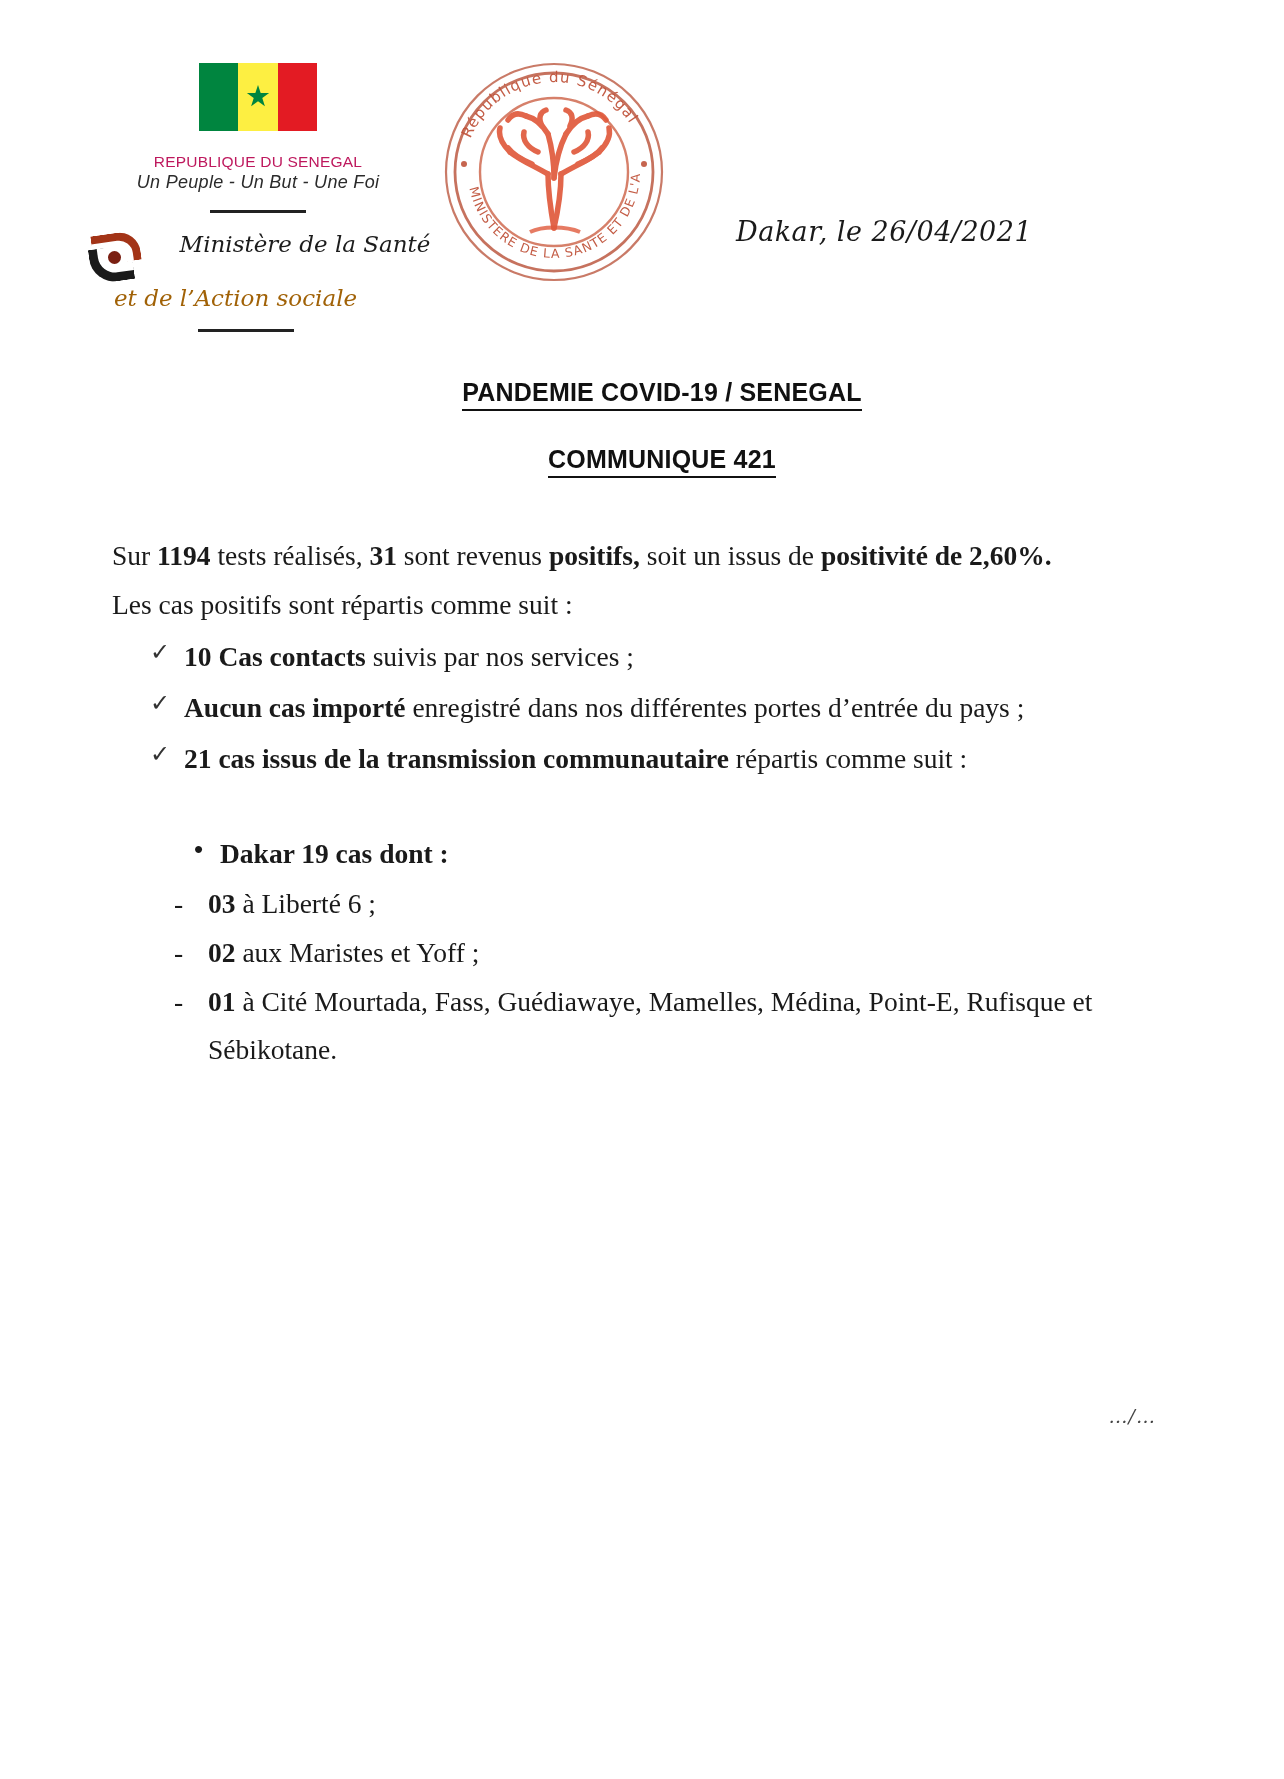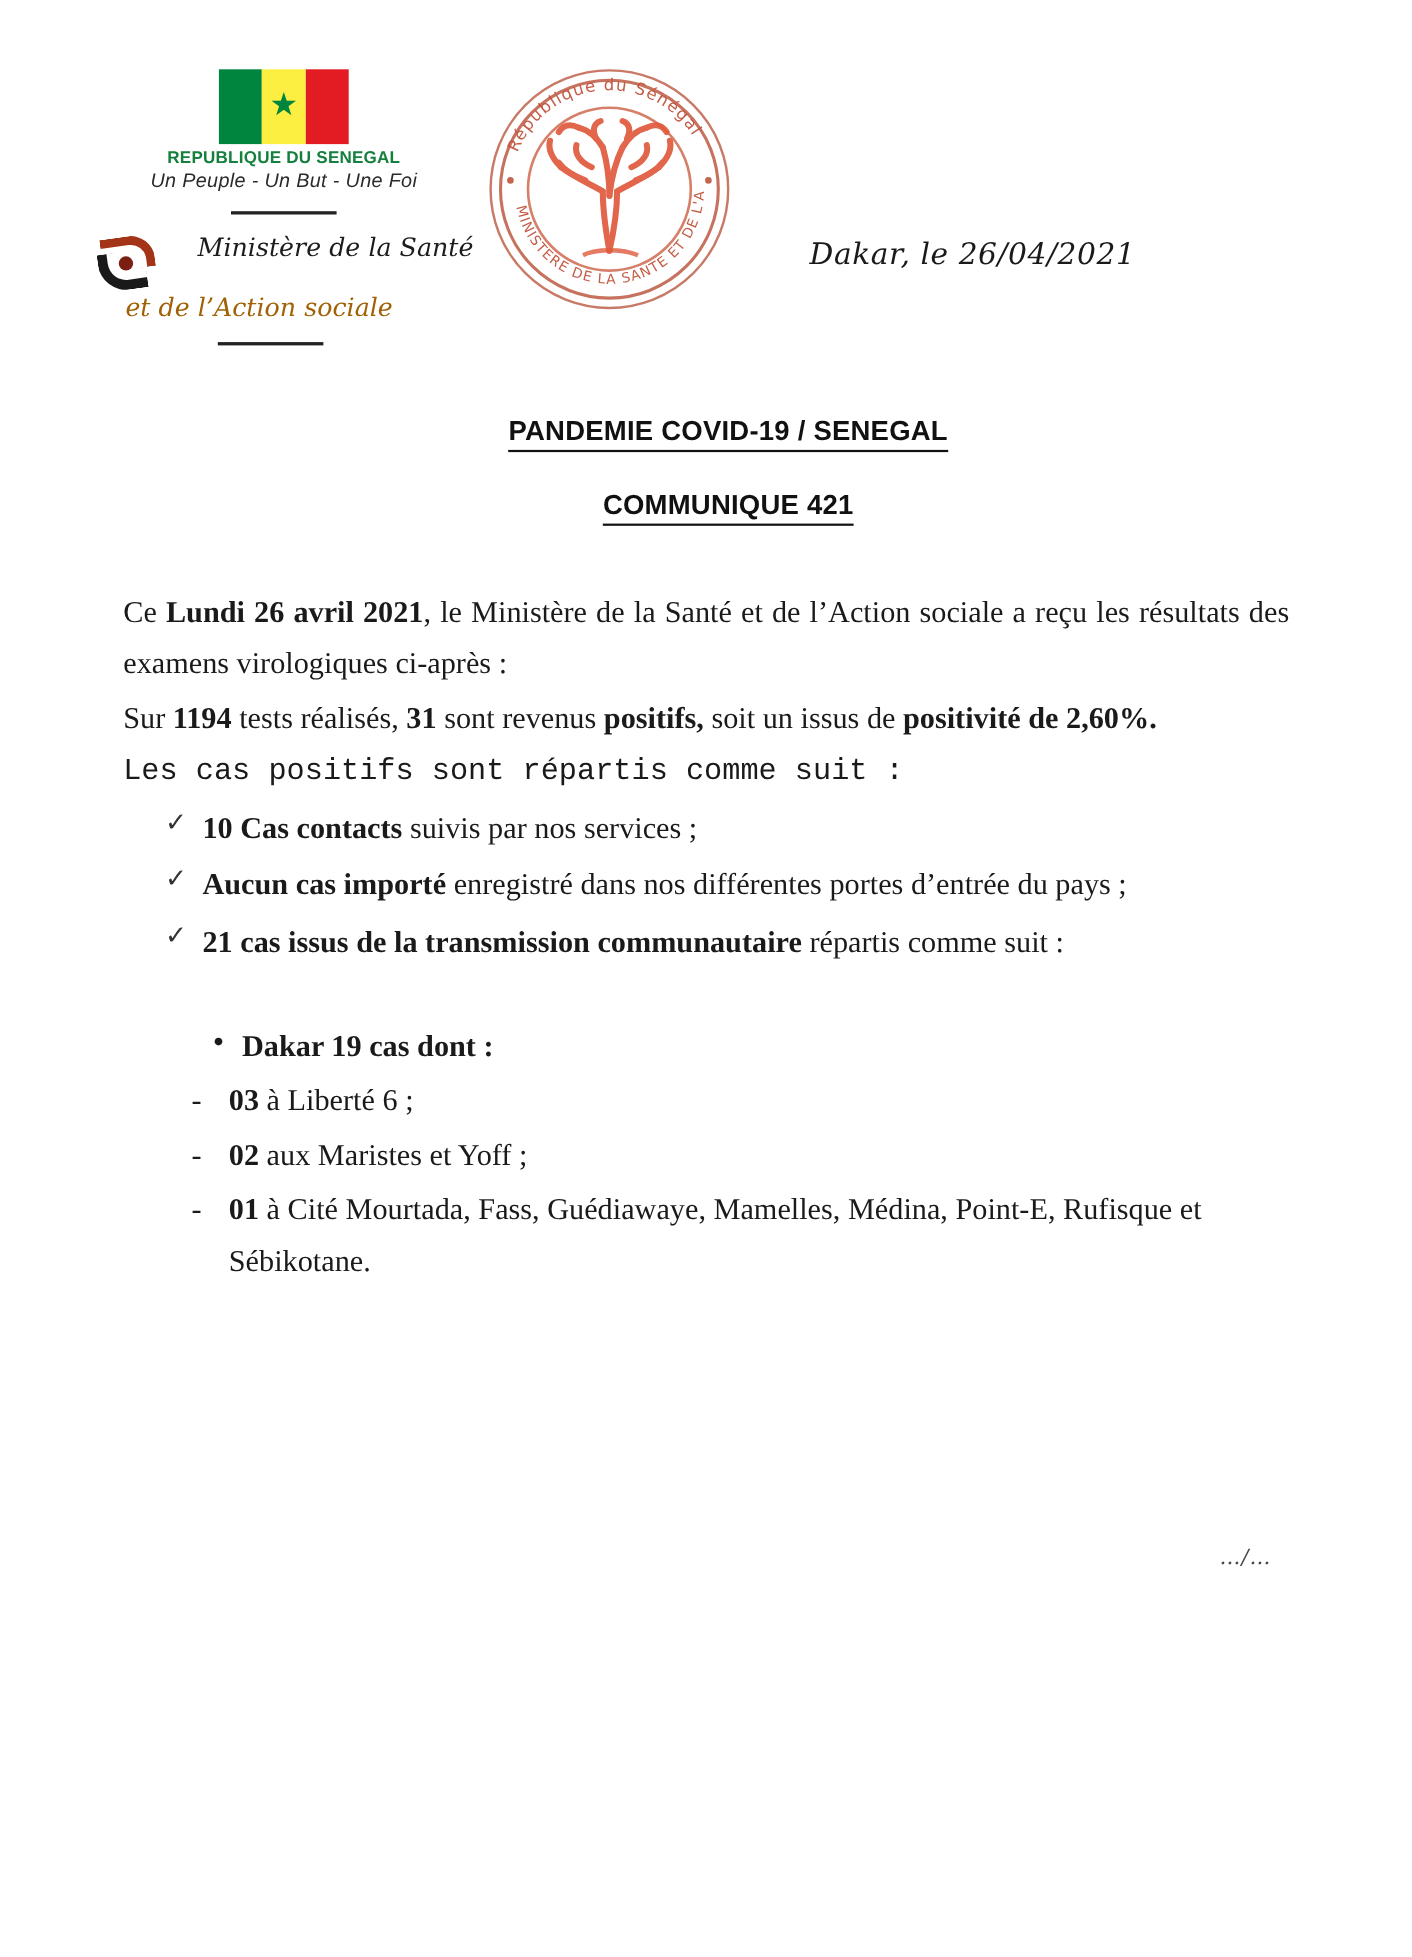--- a/index.html
+++ b/index.html
@@ -46,25 +46,25 @@
     position: absolute;
     left: 50%;
     top: 50%;
     transform: translate(-50%, -52%);
     color: #00853f;
     font-size: 29px;
     line-height: 1;
   }
   .rep-name {
     font-family: "Liberation Sans", sans-serif;
-    font-weight: bold;
+    font-weight: normal;
     font-size: 15.5px;
     letter-spacing: 0.2px;
-    color: #15803d;
-    margin-top: 3px;
+    color: #be185d;
+    margin-top: 21px;
   }
   .devise {
     font-family: Liberation Sans, sans-serif;
     font-style: italic;
     font-size: 18px;
     color: #2b2b2b;
     margin-top: 1px;
     letter-spacing: 0.3px;
   }
   .rule {
@@ -178,21 +178,21 @@
   .body-text {
     margin: 54px 112px 0 112px;
     font-family: "Liberation Serif", serif;
     font-size: 27.5px;
     line-height: 1.72;
     color: #1a1a1a;
     text-align: justify;
   }
   .body-text p { margin: 0 0 2px 0; }
   .body-text b { font-weight: bold; }
-  .no-justify { text-align: left; font-family: Liberation Mono, monospace; }
+  .no-justify { text-align: left; }
   ul.checks {
     list-style: none;
     margin: 4px 0 0 0;
     padding: 0 0 0 34px;
   }
   ul.checks > li {
     position: relative;
     padding-left: 38px;
     margin-bottom: 4px;
     text-align: justify;
@@ -319,23 +319,20 @@
     <div class="date-line">Dakar, le 26/04/2021</div>
   </div>
 
   <div class="titles">
     <div><span class="title-main">PANDEMIE COVID-19 / SENEGAL</span></div>
     <div class="title-sub-wrap"><span class="title-sub">COMMUNIQUE 421</span></div>
   </div>
 
   <div class="body-text">
 
-    <p>
-      <span>Ce </span><b>Lundi 26 avril 2021</b><span>, le Ministère de la Santé et de l’Action sociale a reçu les résultats des examens virologiques ci-après :</span>
-    </p>
 
     <p>
       <span>Sur </span><b>1194</b><span> tests réalisés, </span><b>31</b><span> sont revenus </span><b>positifs,</b><span> soit un issus de </span><b>positivité de 2,60%.</b>
     </p>
 
     <p class="no-justify">Les cas positifs sont répartis comme suit :</p>
 
     <ul class="checks">
       <li>
         <span class="check">✓</span><b>10 Cas contacts</b><span> suivis par nos services ;</span>

